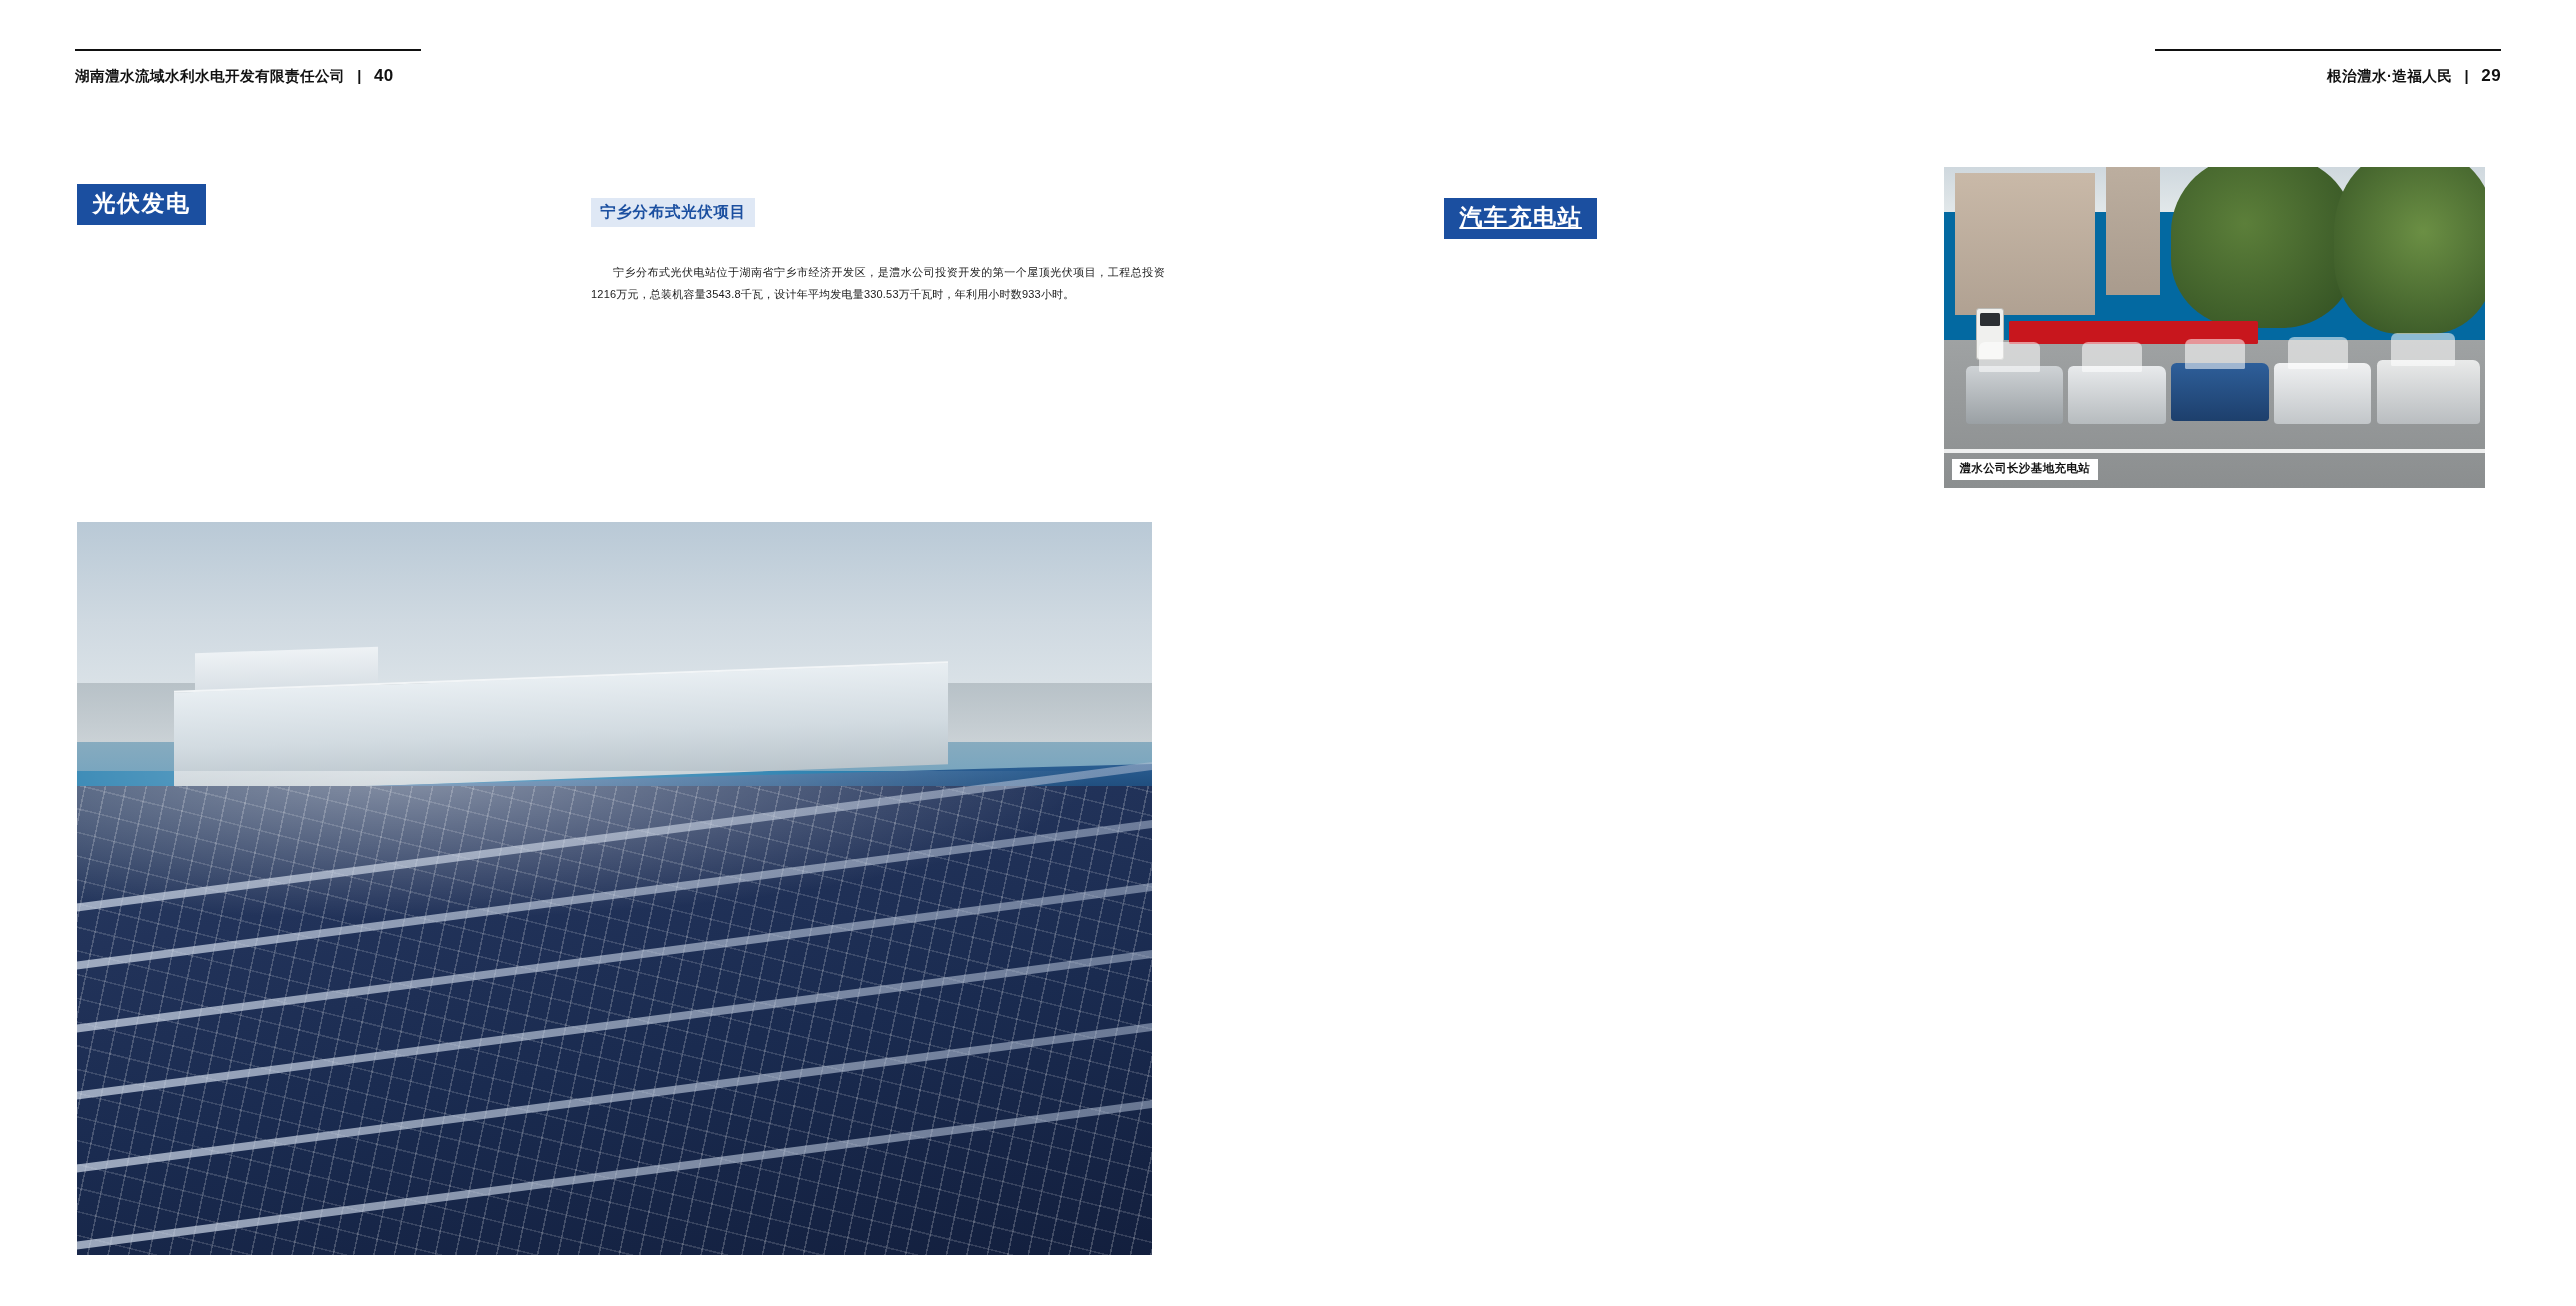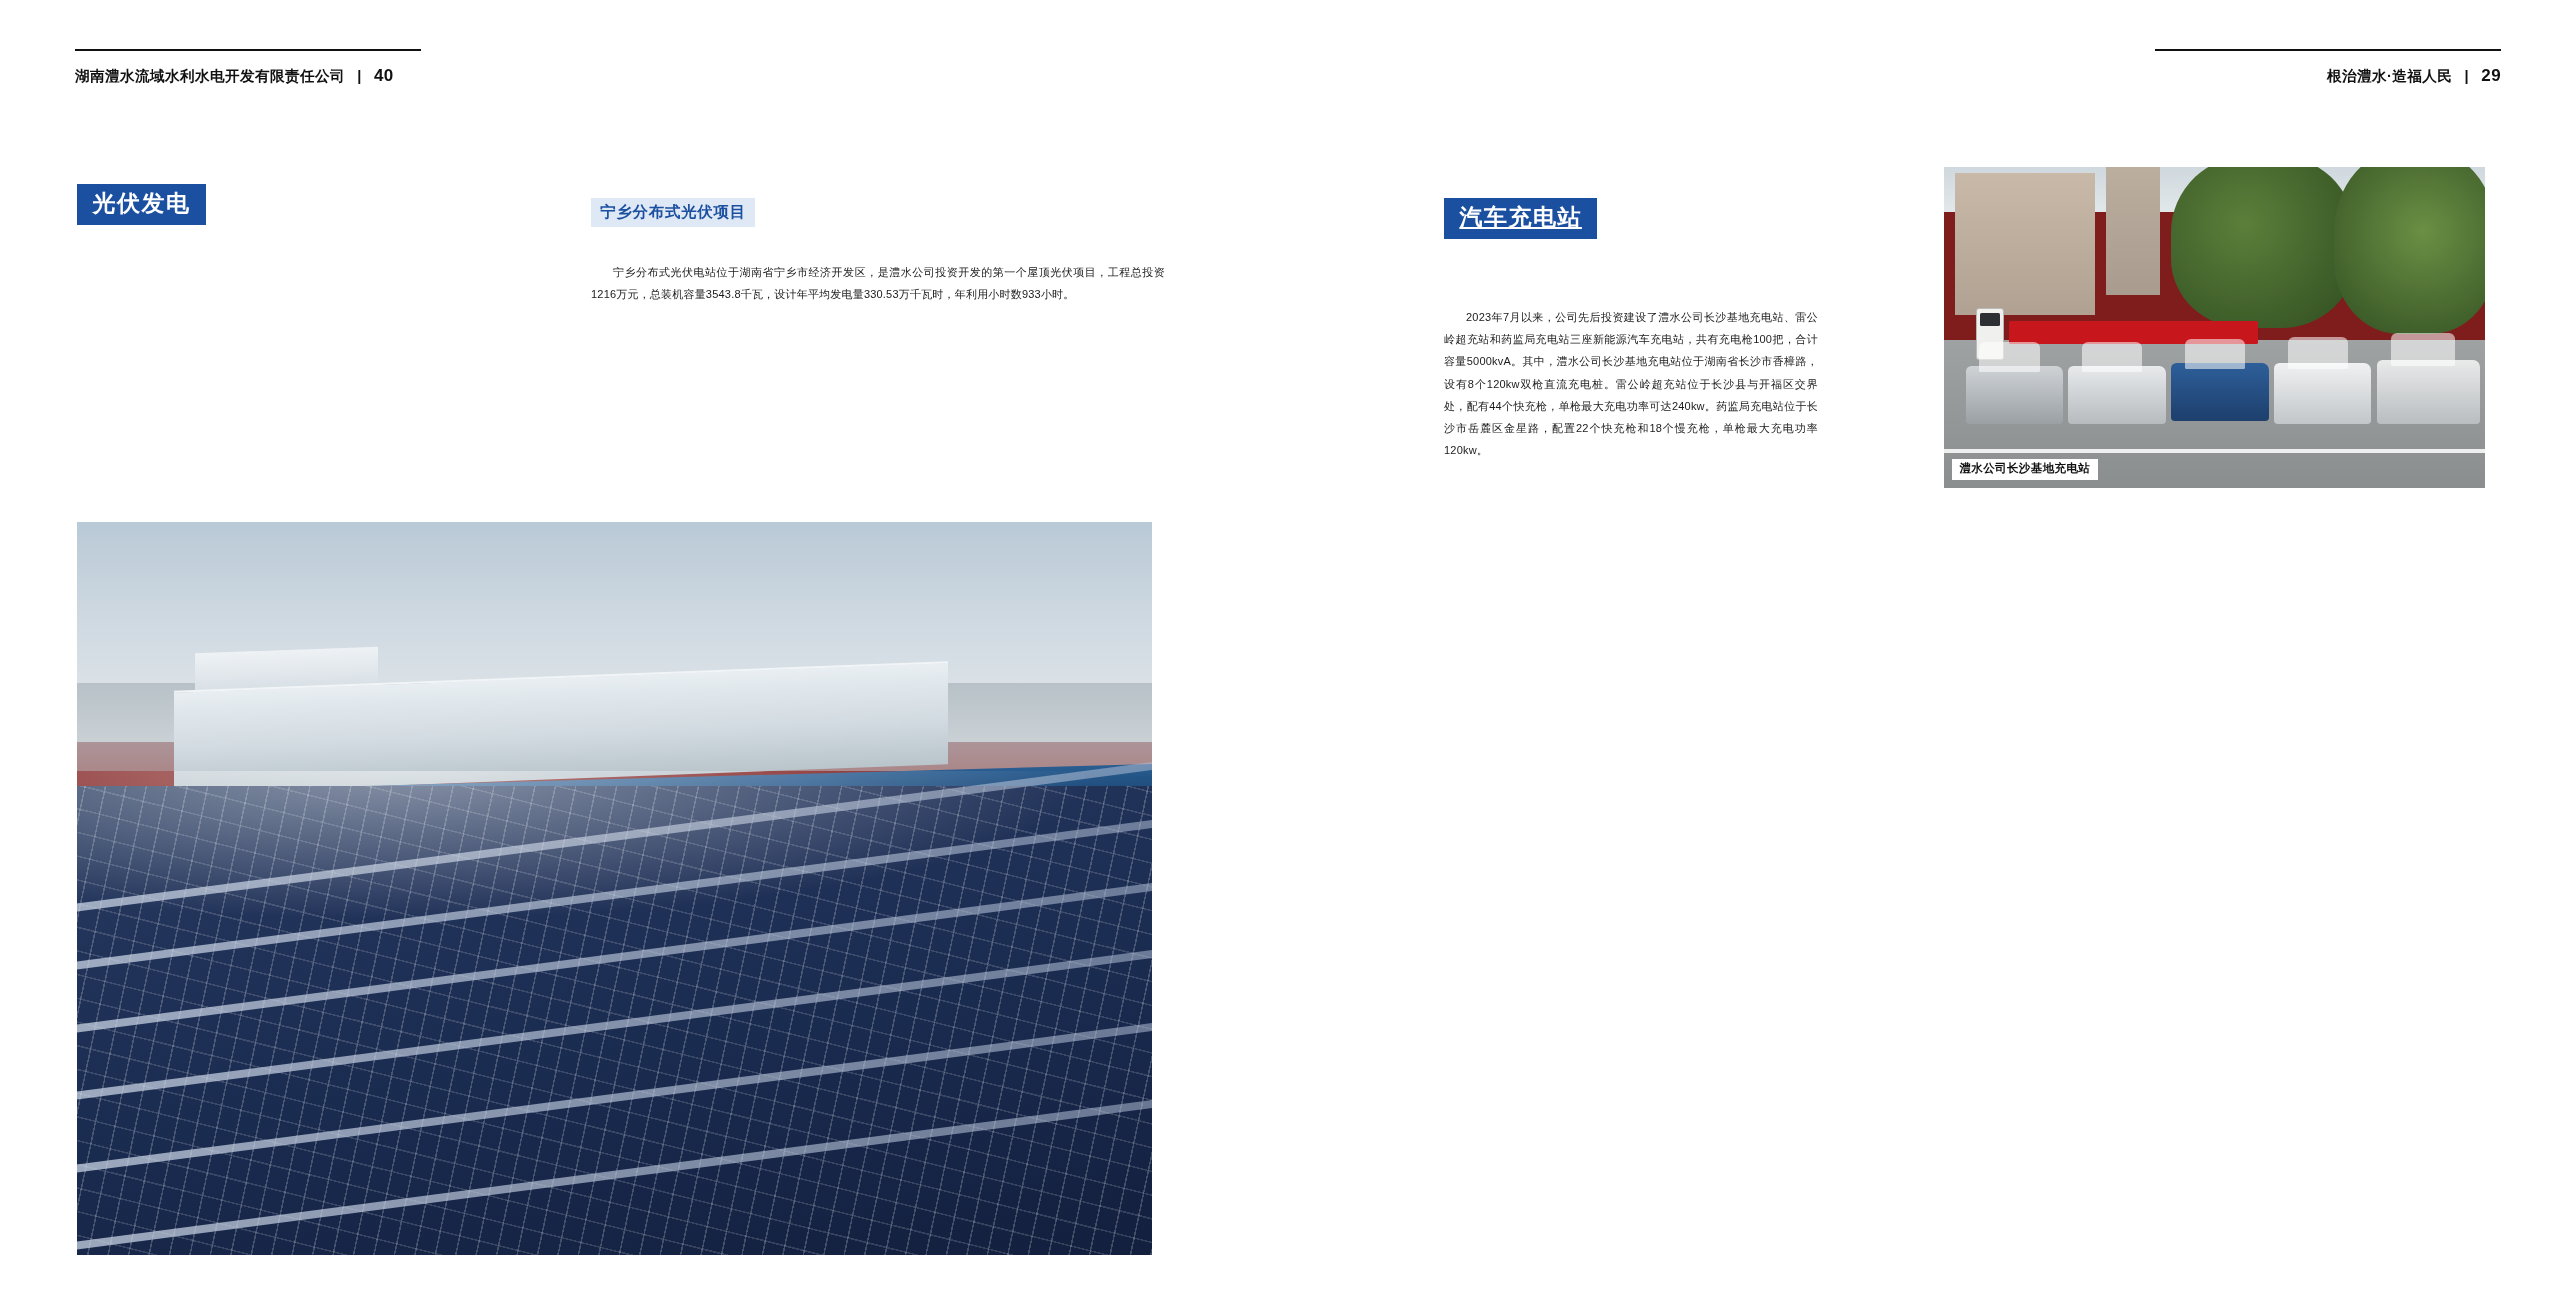--- a/index.html
+++ b/index.html
@@ -90,21 +90,21 @@
     text-align: justify;
     text-justify: inter-ideograph;
     letter-spacing: 0.2px;
   }
   .body-col p { text-indent: 2em; }
 
   
   .photo {
     position: absolute;
     overflow: hidden;
-    background: #7f1d1d;
+    background: #0369a1;
   }
   .photo .caption {
     position: absolute;
     left: 7.7px;
     bottom: 7.7px;
     background: #ffffff;
     color: #111111;
     font-size: 11.5px;
     font-weight: bold;
     letter-spacing: 0.4px;
@@ -244,23 +244,20 @@
 
     <div class="header right">
       <div class="hrule"></div>
       <span>根治澧水·造福人民</span>
       <span class="sep">|</span>
       <span class="pagenum">29</span>
     </div>
 
     <div class="section-title" style="left:156px; top:198px;text-decoration:underline;">汽车充电站</div>
 
-    <div class="body-col" style="left:156px; top:306px; width:374px;">
-      <p>2023年7月以来，公司先后投资建设了澧水公司长沙基地充电站、雷公岭超充站和药监局充电站三座新能源汽车充电站，共有充电枪100把，合计容量5000kvA。其中，澧水公司长沙基地充电站位于湖南省长沙市香樟路，设有8个120kw双枪直流充电桩。雷公岭超充站位于长沙县与开福区交界处，配有44个快充枪，单枪最大充电功率可达240kw。药监局充电站位于长沙市岳麓区金星路，配置22个快充枪和18个慢充枪，单枪最大充电功率120kw。</p>
-    </div>
 
     <div class="photo" style="left:656px; top:167px; width:541px; height:321px;">
       <div class="scene">
         <div class="sky" style="background:linear-gradient(180deg,#cfd8de,#e2e8ea); height:14%;"></div>
         <div class="bldg" style="left:2%; top:2%; width:26%; height:44%; background:linear-gradient(180deg,#c9b9a8,#b0a192);"></div>
         <div class="bldg" style="left:30%; top:0%; width:10%; height:40%; background:linear-gradient(180deg,#bcae9f,#a99b8d);"></div>
         <div class="tree" style="left:42%; top:-4%; width:34%; height:54%; background:radial-gradient(circle at 40% 40%, #5c7f3a, #2f4d21);"></div>
         <div class="tree" style="left:72%; top:-6%; width:30%; height:58%; background:radial-gradient(circle at 55% 45%, #6b8f44, #314f22);"></div>
         <div class="ground" style="height:46%; background:linear-gradient(180deg,#9fa2a3,#8b8e8f);"></div>
         <div class="banner" style="left:12%; top:48%; width:46%; height:7%;"></div>

